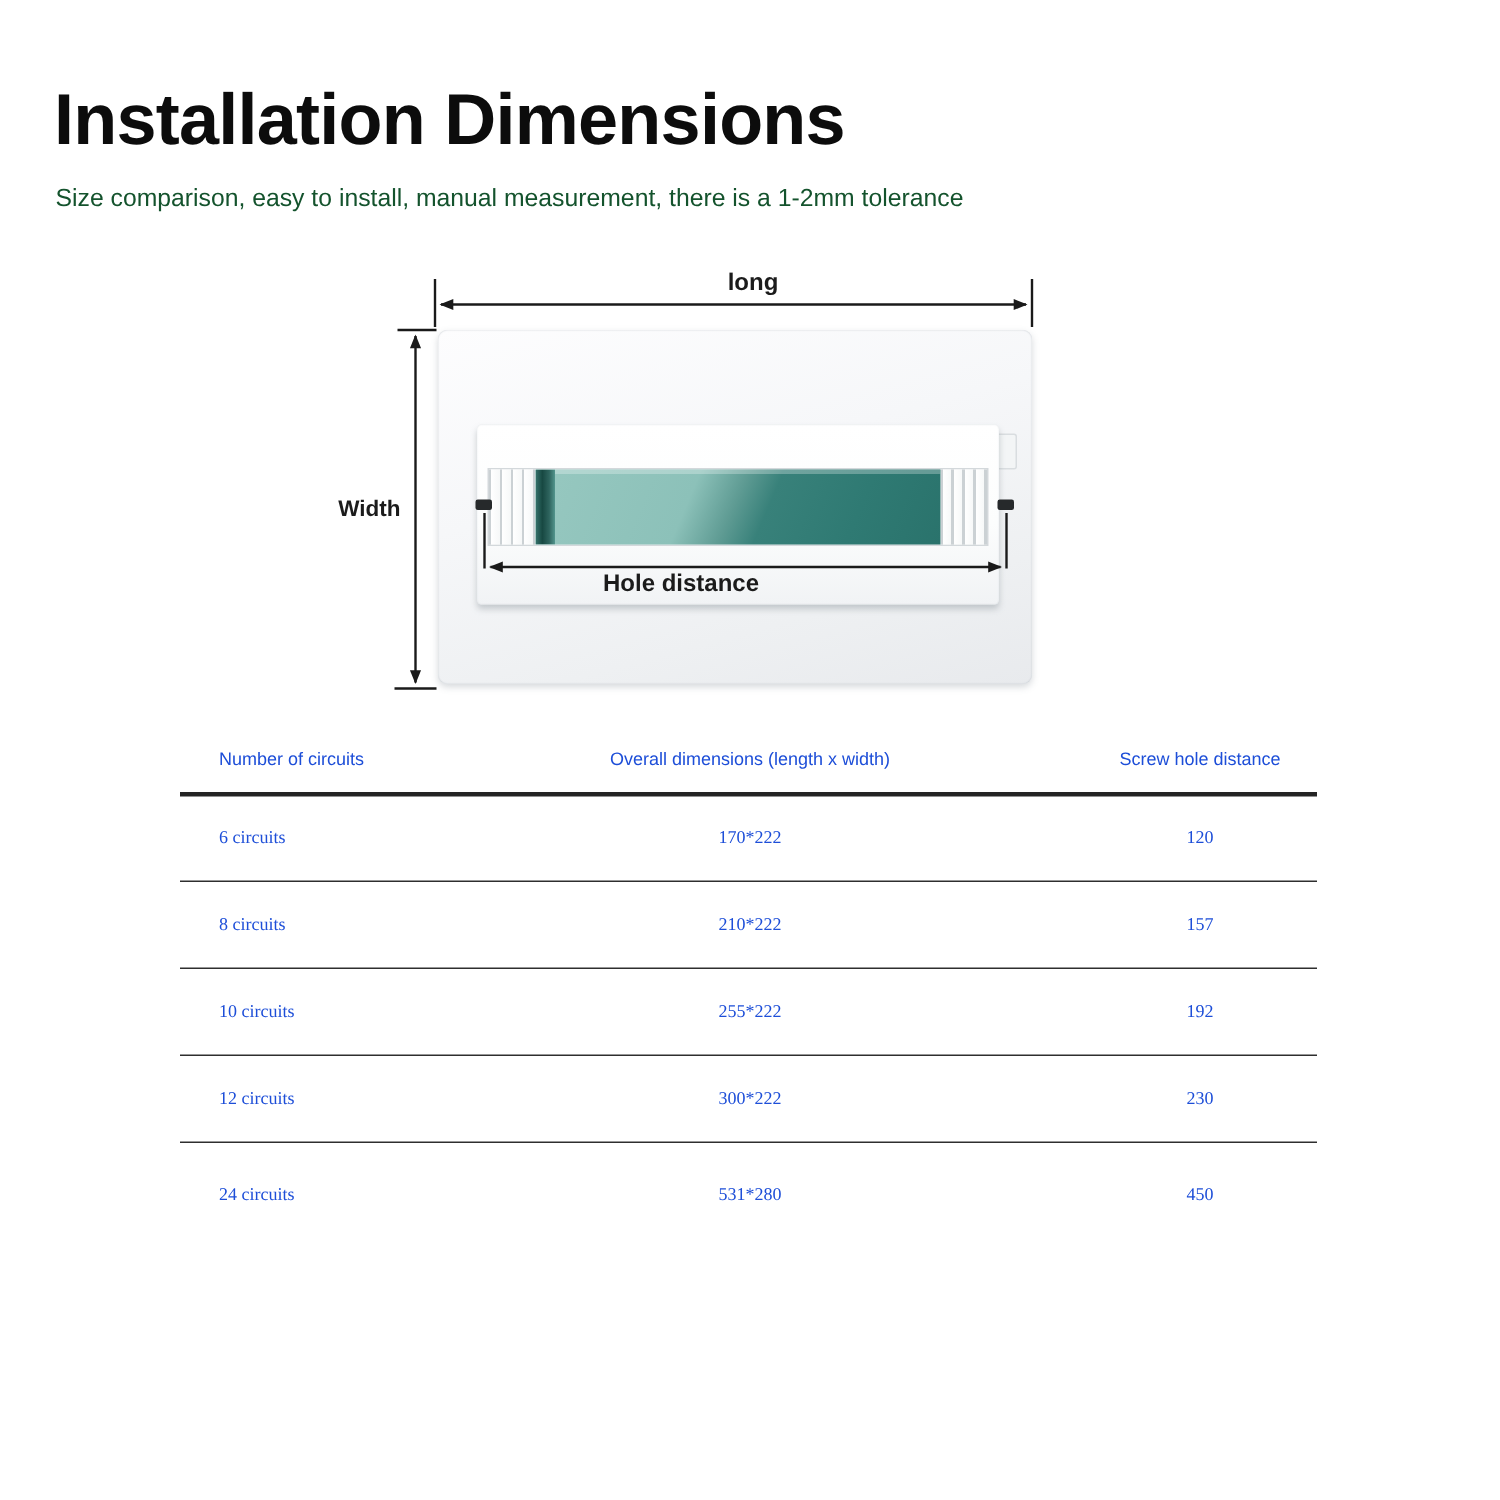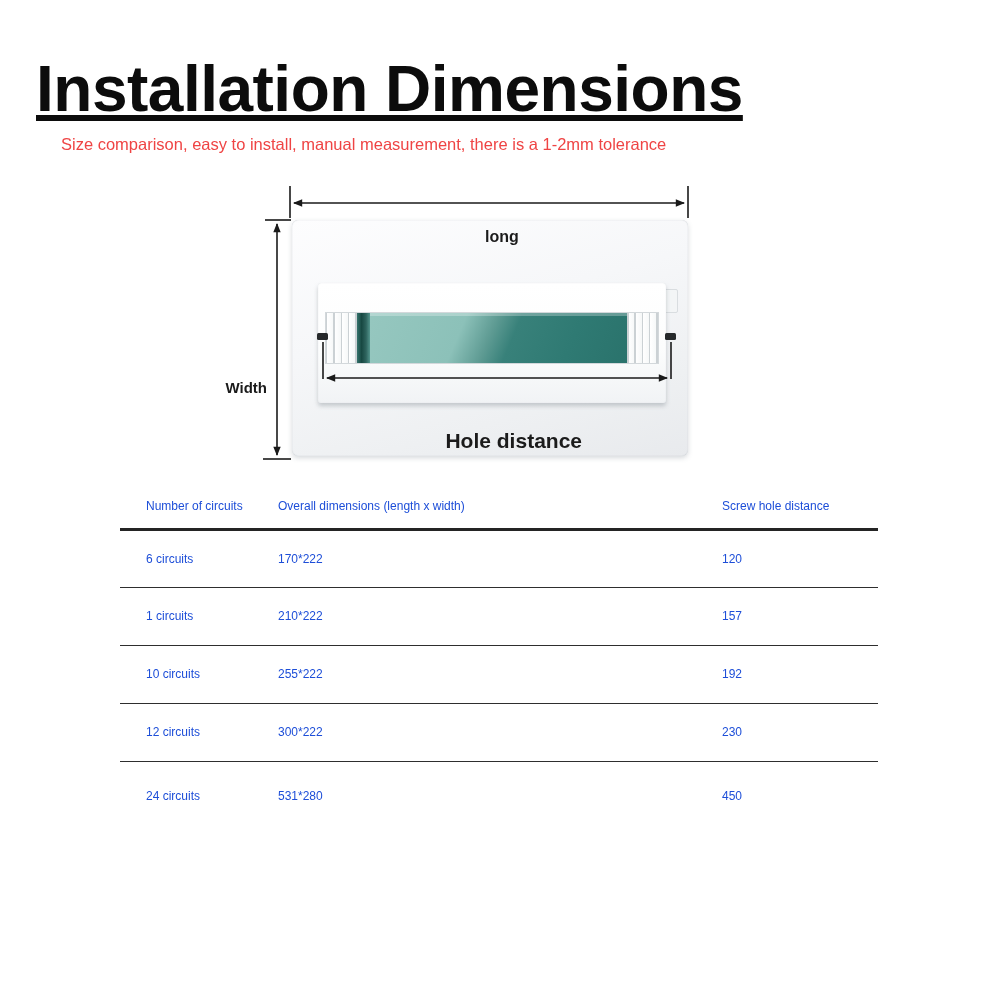--- a/index.html
+++ b/index.html
@@ -2,26 +2,26 @@
 <html><head>
 <meta charset="utf-8">
 <style>
   * { margin:0; padding:0; box-sizing:border-box; }
   html,body { background:#ffffff; }
   body { font-family:"Liberation Sans","DejaVu Sans",sans-serif; color:#121212; }
   .page { position:relative; width:1000px; height:1000px; background:#ffffff; overflow:hidden; }
 
   .title {
     position:absolute; left:36px; top:57px;
-    font-size:64px; font-weight:bold; letter-spacing:-0.5px;
-    color:#0c0c0c; line-height:1; white-space:nowrap;text-decoration:underline;
+    font-size:48px; font-weight:bold; letter-spacing:-0.5px;
+    color:#0c0c0c; line-height:1; white-space:nowrap;
   }
   .subtitle {
-    position:absolute; left:37px; top:135px;
-    font-size:16.5px; color:#ef4444; white-space:nowrap;margin-left:24px;
+    position:absolute; left:37px; top:123px;
+    font-size:16.5px; color:#14532d; white-space:nowrap;
   }
 
   
   .diagram { position:absolute; left:0; top:0; width:1000px; height:480px; }
 
   .box {
     position:absolute; left:292px; top:220px; width:396px; height:236px;
     border-radius:6px;
     background:linear-gradient(165deg,#fdfdfe 0%,#f6f7f9 40%,#eef0f2 75%,#e8eaed 100%);
     box-shadow:0 2px 5px rgba(120,130,140,0.30), inset 0 0 1px rgba(175,183,190,0.9);
@@ -54,34 +54,34 @@
     background:linear-gradient(90deg,#36736c 0%,#174842 35%,#2e645e 70%,#53958d 100%);
   }
   .glass::after {
     content:""; position:absolute; left:13px; top:0; right:0; height:3px;
     background:rgba(255,255,255,0.28);
   }
 
   svg.dims { position:absolute; left:0; top:0; pointer-events:none; }
   svg.dims line { stroke:#1a1a1a; stroke-width:1.6; }
 
-  .lbl { position:absolute; font-weight:bold; color:#1b1b1b; white-space:nowrap;margin-top:48px; }
+  .lbl { position:absolute; font-weight:bold; color:#1b1b1b; white-space:nowrap; }
   .lbl-long  { left:458px; top:180px; width:88px;  text-align:center; font-size:16px; }
   .lbl-width { left:202px; top:331px; width:65px;  text-align:right;  font-size:15px; }
-  .lbl-hole  { left:402px; top:381px; width:180px; text-align:right; font-size:21px; }
+  .lbl-hole  { left:402px; top:381px; width:180px; text-align:left; font-size:16px; }
 
   
   .spec-table { position:absolute; left:120px; top:485px; width:758px; }
   table { width:758px; border-collapse:collapse; table-layout:fixed; }
   th, td { font-size:12px; font-weight:normal; color:#1d4ed8; }
   thead th { height:44px; vertical-align:middle; border-bottom:3px solid #242424; }
-  tbody td { height:58px; vertical-align:middle; border-bottom:1.7px solid #2e2e2e; }
+  tbody td { height:58px; vertical-align:middle; border-bottom:1.7px solid #2e2e2e;font-family:Liberation Serif, serif; }
   tbody tr:last-child td { border-bottom:none; height:70px; }
   th.c1, td.c1 { text-align:left; padding-left:26px; }
-  th.c2, td.c2, th.c3, td.c3 { text-align:left; }
+  th.c2, td.c2, th.c3, td.c3 { text-align:center; }
 </style>
 </head>
 <body>
 
 <div class="page">
 
   <h1 class="title">Installation Dimensions</h1>
   <p class="subtitle">Size comparison, easy to install, manual measurement, there is a 1-2mm tolerance</p>
 
   <div class="diagram">
@@ -143,21 +143,21 @@
           <th class="c3">Screw hole distance</th>
         </tr>
       </thead>
       <tbody>
         <tr>
           <td class="c1">6 circuits</td>
           <td class="c2">170*222</td>
           <td class="c3">120</td>
         </tr>
         <tr>
-          <td class="c1">1 circuits</td>
+          <td class="c1">8 circuits</td>
           <td class="c2">210*222</td>
           <td class="c3">157</td>
         </tr>
         <tr>
           <td class="c1">10 circuits</td>
           <td class="c2">255*222</td>
           <td class="c3">192</td>
         </tr>
         <tr>
           <td class="c1">12 circuits</td>

